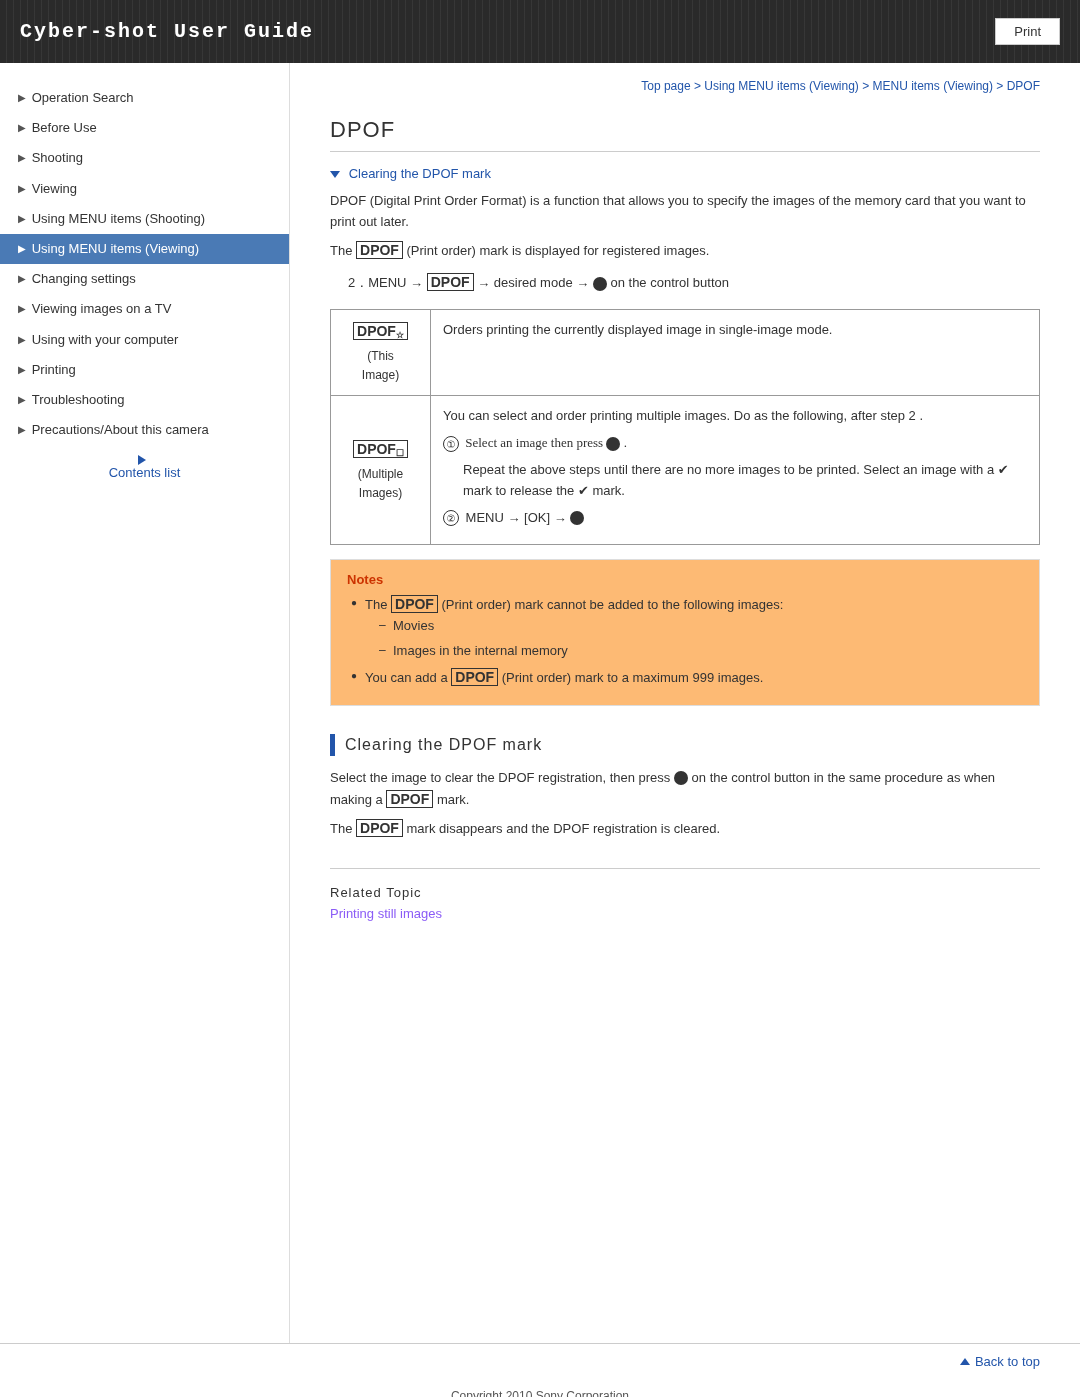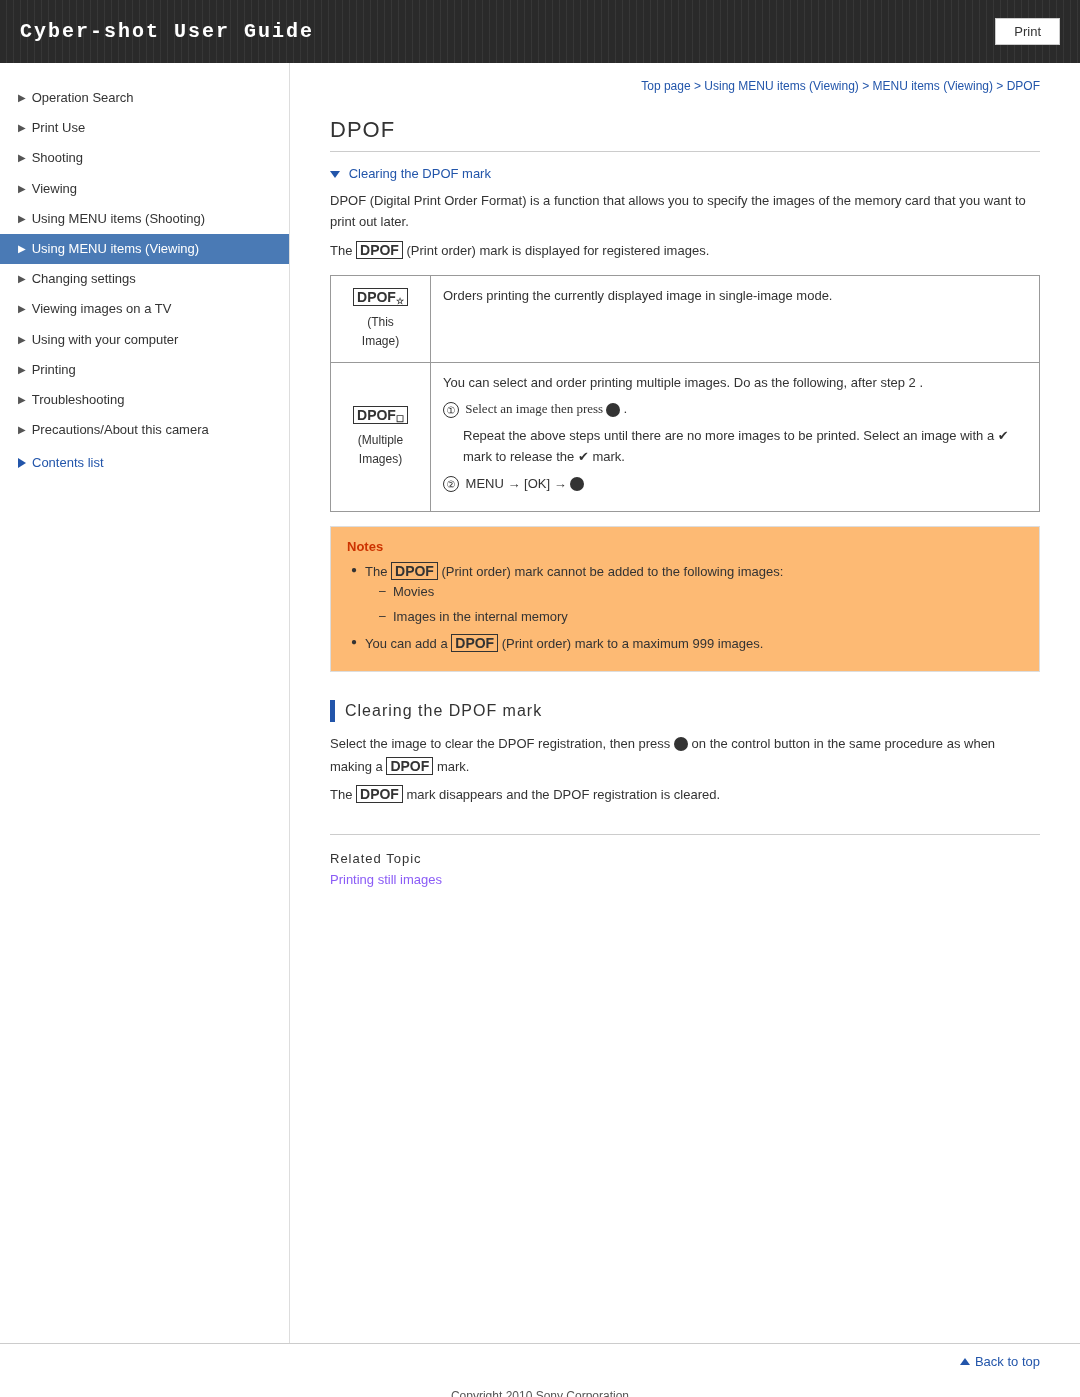--- a/index.html
+++ b/index.html
@@ -82,20 +82,21 @@
       flex-shrink: 0;
     }
     .contents-link {
       display: flex;
       align-items: center;
       padding: 10px 18px 0 18px;
       color: #2255aa;
       font-size: 13px;
       cursor: pointer;
       text-decoration: none;
+      flex-direction: column;
     }
     .arrow-right {
       display: inline-block;
       width: 0;
       height: 0;
       border-top: 5px solid transparent;
       border-bottom: 5px solid transparent;
       border-left: 8px solid #2255aa;
       margin-right: 6px;
     }
@@ -362,21 +363,21 @@
 
 <div class="main-layout">
 
   <div class="sidebar">
     <div class="sidebar-item">
       <span class="arrow-icon">▶</span>
       <span>Operation Search</span>
     </div>
     <div class="sidebar-item">
       <span class="arrow-icon">▶</span>
-      <span>Print Use</span>
+      <span>Before Use</span>
     </div>
     <div class="sidebar-item">
       <span class="arrow-icon">▶</span>
       <span>Shooting</span>
     </div>
     <div class="sidebar-item">
       <span class="arrow-icon">▶</span>
       <span>Viewing</span>
     </div>
     <div class="sidebar-item">
@@ -438,20 +439,23 @@
       </a>
 
       <p>
         DPOF (Digital Print Order Format) is a function that allows you to specify the images of the memory card that you want to print out later.
       </p>
       <p>
         The <span class="dpof-logo">DPOF</span> (Print order) mark is displayed for registered images.
       </p>
 
       <ol class="step-list">
+        <li>
+          2．MENU → <span class="dpof-logo">DPOF</span> → desired mode → <span class="circle-btn"></span> on the control button
+        </li>
       </ol>
 
       <table class="dpof-table">
         <tbody>
             <tr>
           <td class="icon-cell">
             <div>
               <span class="dpof-logo">DPOF<span class="dpof-sub">☆</span></span>
             </div>
             <div style="font-size:12px;margin-top:4px;">(This<br>Image)</div>

